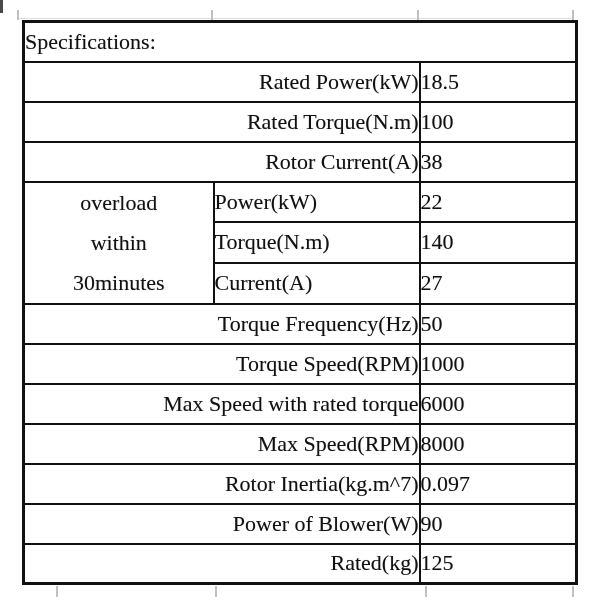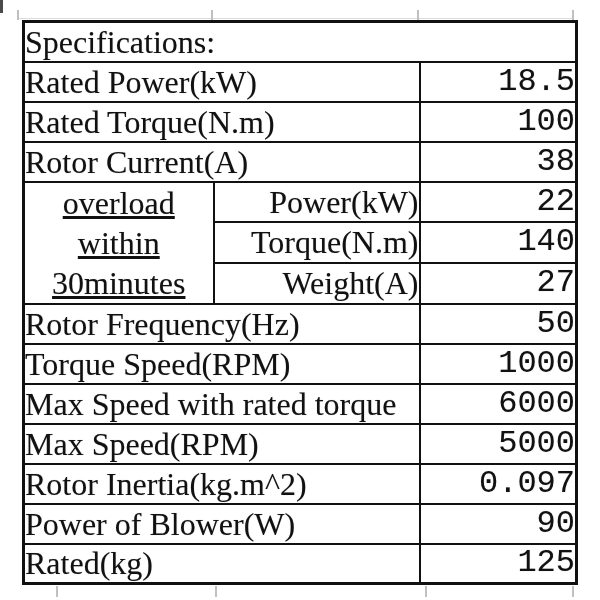--- a/index.html
+++ b/index.html
@@ -18,40 +18,40 @@
     position:relative;
   }
   .canvas{position:absolute;inset:0;}
 
   table.spec{
     position:absolute;
     left:22px;top:20px;
     width:553px;
     border-collapse:collapse;
     table-layout:fixed;
-    font-size:32px;
+    font-size:22px;
     line-height:1;
     color:var(--text);
     text-shadow:0 0 1px rgba(0,0,0,0.30);
   }
   table.spec td{
     border:2px solid var(--table_border);
     padding:0;
     vertical-align:middle;
     overflow:hidden;
     white-space:nowrap;
   }
   table.spec{border:3px solid var(--table_border);}
   table.spec tr{height:40px;}
 
   td.hdr{text-align:left;padding-left:6px;}
-  td.lbl{text-align:left;}
-  td.sublbl{text-align:right;padding-left:6px;}
-  td.val{text-align:right;font-family:Liberation Mono, monospace;}
-  td.grp{vertical-align:top;text-align:center;text-decoration:underline;}
+  td.lbl{text-align:right;}
+  td.sublbl{text-align:left;padding-left:6px;}
+  td.val{text-align:left;}
+  td.grp{vertical-align:top;text-align:center;}
   .grpline{
     height:40px;
     display:flex;align-items:center;justify-content:center;
   }
 
   
   .artifact{position:absolute;background:var(--gridline_artifact);}
   .a-hline-top{left:17px;top:18px;width:557px;height:1px;opacity:.55;}
   .a-tick{width:2px;height:10px;top:10px;}
   .a-tick.t1{left:17px;}
@@ -113,42 +113,42 @@
         <div class="grpline">30minutes</div>
       </td>
       <td class="sublbl">Power(kW)</td>
       <td class="val">22</td>
     </tr>
     <tr>
       <td class="sublbl">Torque(N.m)</td>
       <td class="val">140</td>
     </tr>
     <tr>
-      <td class="sublbl">Weight(A)</td>
+      <td class="sublbl">Current(A)</td>
       <td class="val">27</td>
     </tr>
 
     <tr>
-      <td colspan="2" class="lbl">Rotor Frequency(Hz)</td>
+      <td colspan="2" class="lbl">Torque Frequency(Hz)</td>
       <td class="val">50</td>
     </tr>
     <tr>
       <td colspan="2" class="lbl">Torque Speed(RPM)</td>
       <td class="val">1000</td>
     </tr>
     <tr>
       <td colspan="2" class="lbl">Max Speed with rated torque</td>
       <td class="val">6000</td>
     </tr>
     <tr>
       <td colspan="2" class="lbl">Max Speed(RPM)</td>
-      <td class="val">5000</td>
+      <td class="val">8000</td>
     </tr>
     <tr>
-      <td colspan="2" class="lbl">Rotor Inertia(kg.m^2)</td>
+      <td colspan="2" class="lbl">Rotor Inertia(kg.m^7)</td>
       <td class="val">0.097</td>
     </tr>
     <tr>
       <td colspan="2" class="lbl">Power of Blower(W)</td>
       <td class="val">90</td>
     </tr>
     <tr>
       <td colspan="2" class="lbl">Rated(kg)</td>
       <td class="val">125</td>
     </tr>

